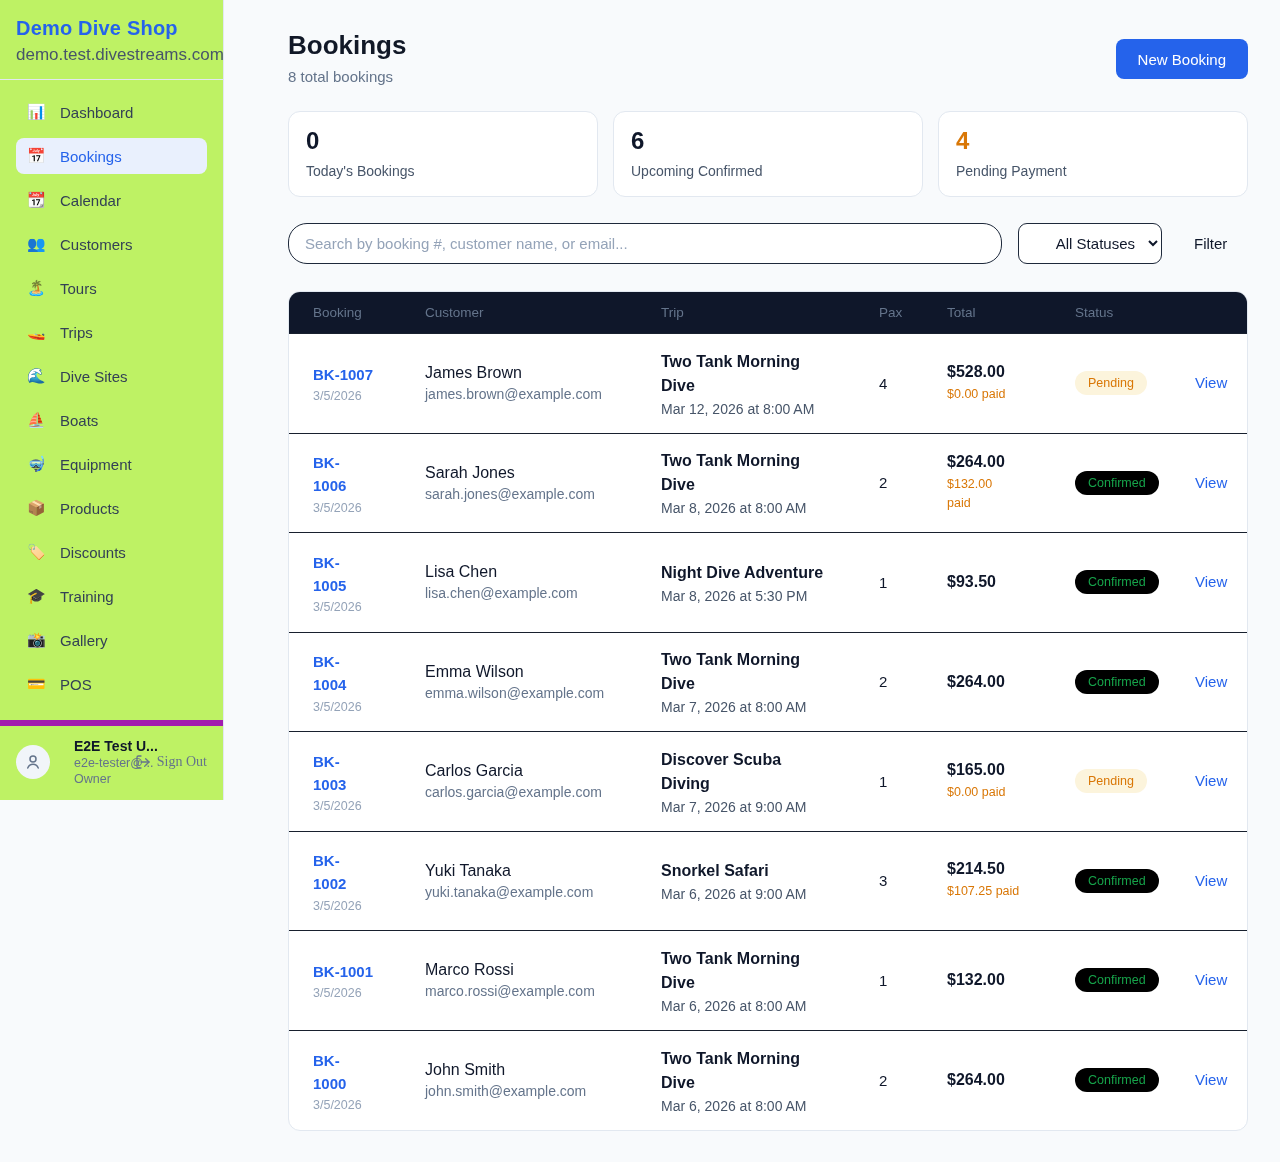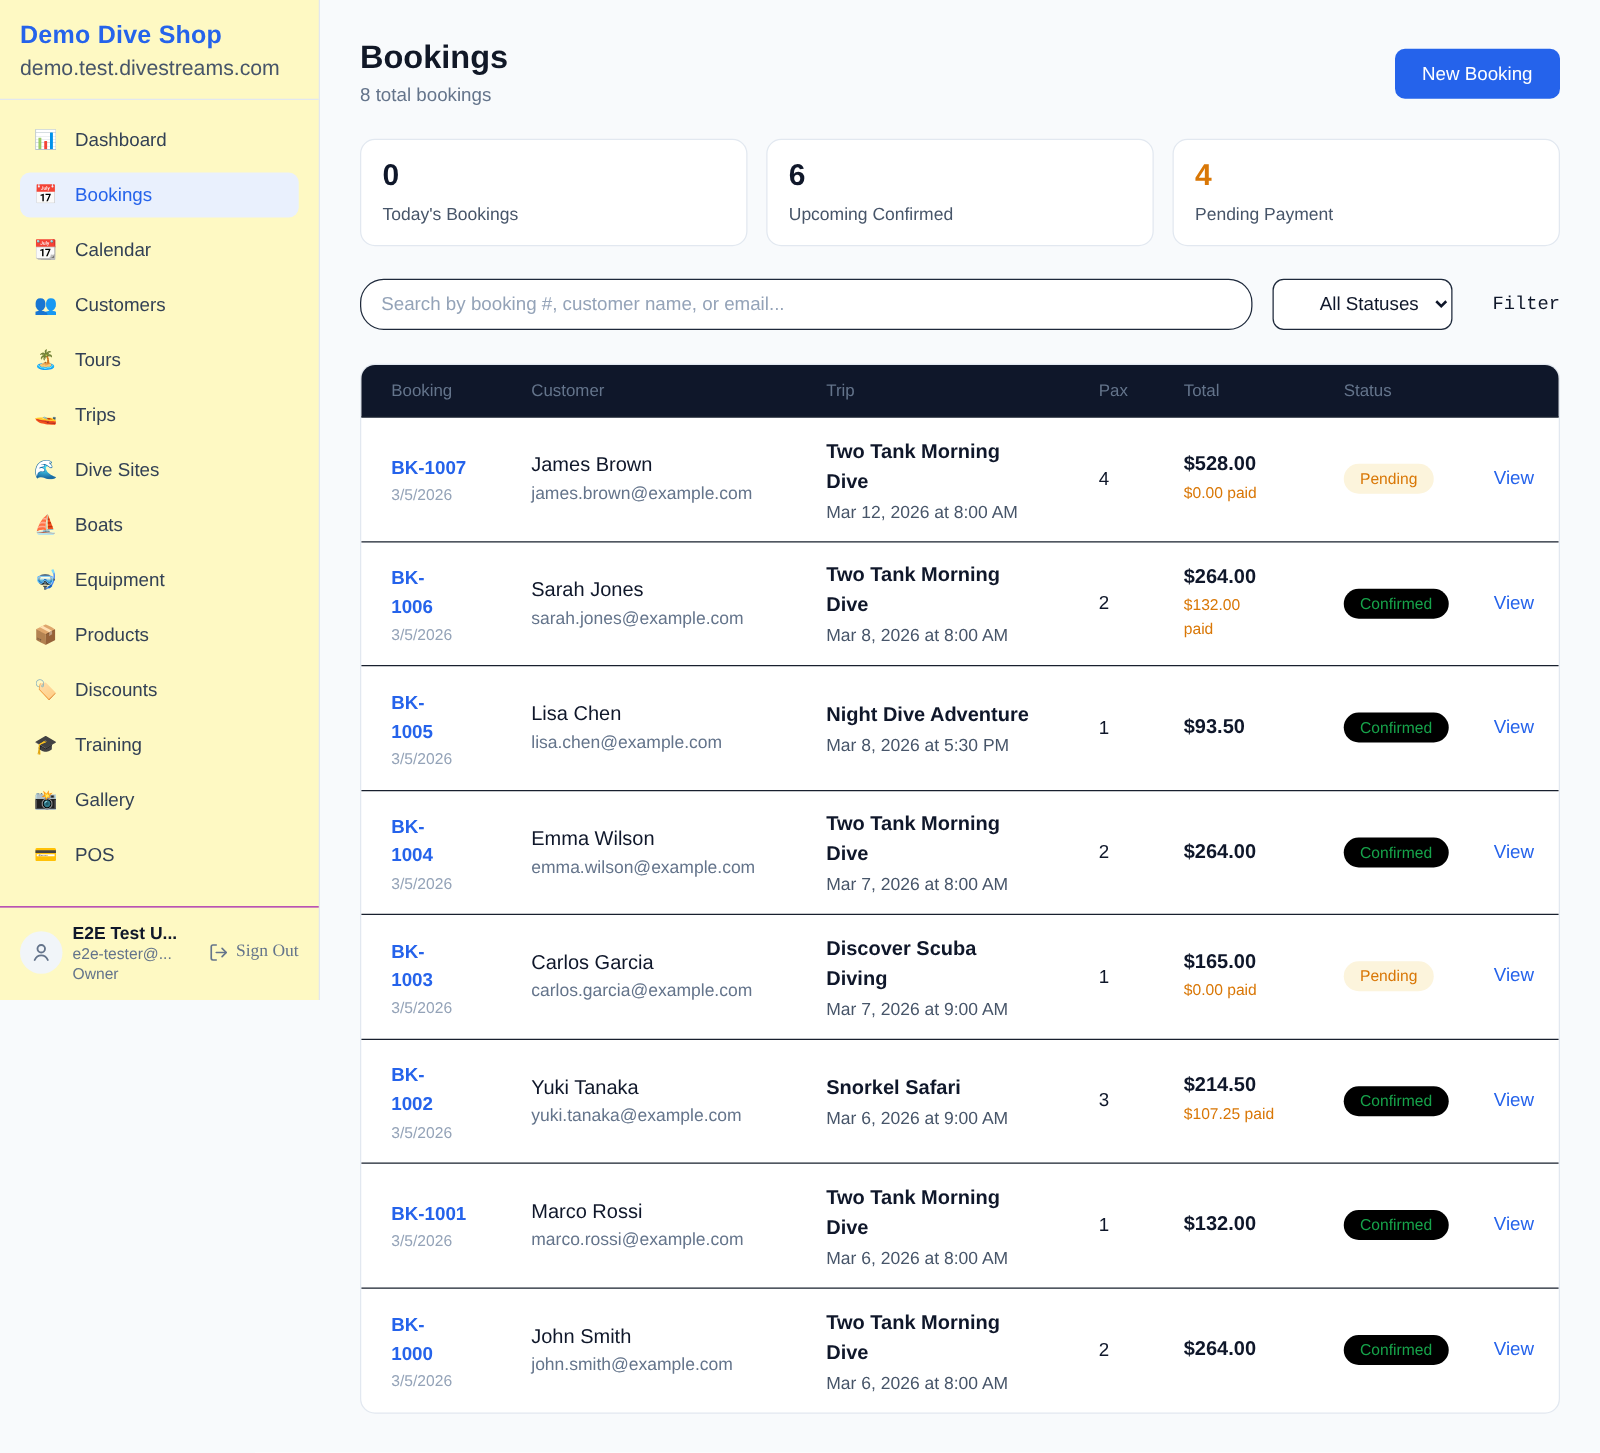--- a/index.html
+++ b/index.html
@@ -8,41 +8,41 @@
     font-family: "Liberation Sans", "DejaVu Sans", sans-serif;
     background: #f8fafc;
     color: #0f172a;
     overflow: hidden;
     position: relative;
   }
 
   
   .sidebar {
     position: absolute; left: 0; top: 0;
-    width: 256px; height: 800px;
-    background: #fef9c3;
+    width: 224px; height: 800px;
+    background: #bef264;
     border-right: 1px solid #e2e8f0;
     display: flex; flex-direction: column;
   }
   .logo-block { padding: 17px 16px 14px 16px; border-bottom: 1px solid #e2e8f0; }
   .logo-title { font-size: 20px; font-weight: 700; color: #2563eb; letter-spacing: .2px; }
   .logo-domain { font-size: 17px; color: #475569; margin-top: 5px; }
   .nav { padding: 14px 16px 0 16px; flex: 1 1 auto; overflow: hidden; }
   .nav-item {
     display: flex; align-items: center; gap: 13px;
     height: 36px; margin-bottom: 8px;
     padding: 0 11px; border-radius: 8px;
     font-size: 15px; color: #334155; cursor: pointer;
   }
   .nav-item .nav-icon { width: 20px; font-size: 15px; text-align: center; flex: 0 0 auto; }
   .nav-item.active { background: #e9f0fd; color: #2563eb; font-weight: 500; }
   .side-footer {
-    border-top: 1px solid #a21caf;
+    border-top: 6px solid #a21caf;
     padding: 12px 16px 14px 16px;
-    display: flex; align-items: center; gap: 8px;
+    display: flex; align-items: center; gap: 24px;
   }
   .avatar {
     width: 34px; height: 34px; border-radius: 50%;
     background: #f1f5f9; flex: 0 0 auto;
     display: flex; align-items: center; justify-content: center;
   }
   .user-block { flex: 1 1 auto; min-width: 0; }
   .user-name { font-size: 14px; font-weight: 700; color: #0f172a; white-space: nowrap; }
   .user-email { font-size: 12.5px; color: #64748b; margin-top: 2px; white-space: nowrap; }
   .user-role { font-size: 12.5px; color: #64748b; margin-top: 2px; }
@@ -82,21 +82,21 @@
     font-family: inherit; background: #fff; outline: none;
   }
   .search-input::placeholder { color: #94a3b8; }
   .status-select {
     height: 41px; width: 144px;
     border: 1px solid #1e293b; border-radius: 9px;
     font-size: 15px; color: #0f172a; font-family: inherit;
     background: #fff; padding: 0 10px 0 14px; cursor: pointer; text-align: right;
   }
   .filter-btn {
-    background: none; border: none; font-family: Liberation Mono, monospace;
+    background: none; border: none; font-family: Liberation Sans, sans-serif;
     font-size: 15px; color: #0f172a; cursor: pointer; margin-left: 16px;
   }
 
   
   .table-card {
     background: #ffffff; border: 1px solid #e2e8f0;
     border-radius: 12px; overflow: hidden;
   }
   .tgrid {
     display: grid;

